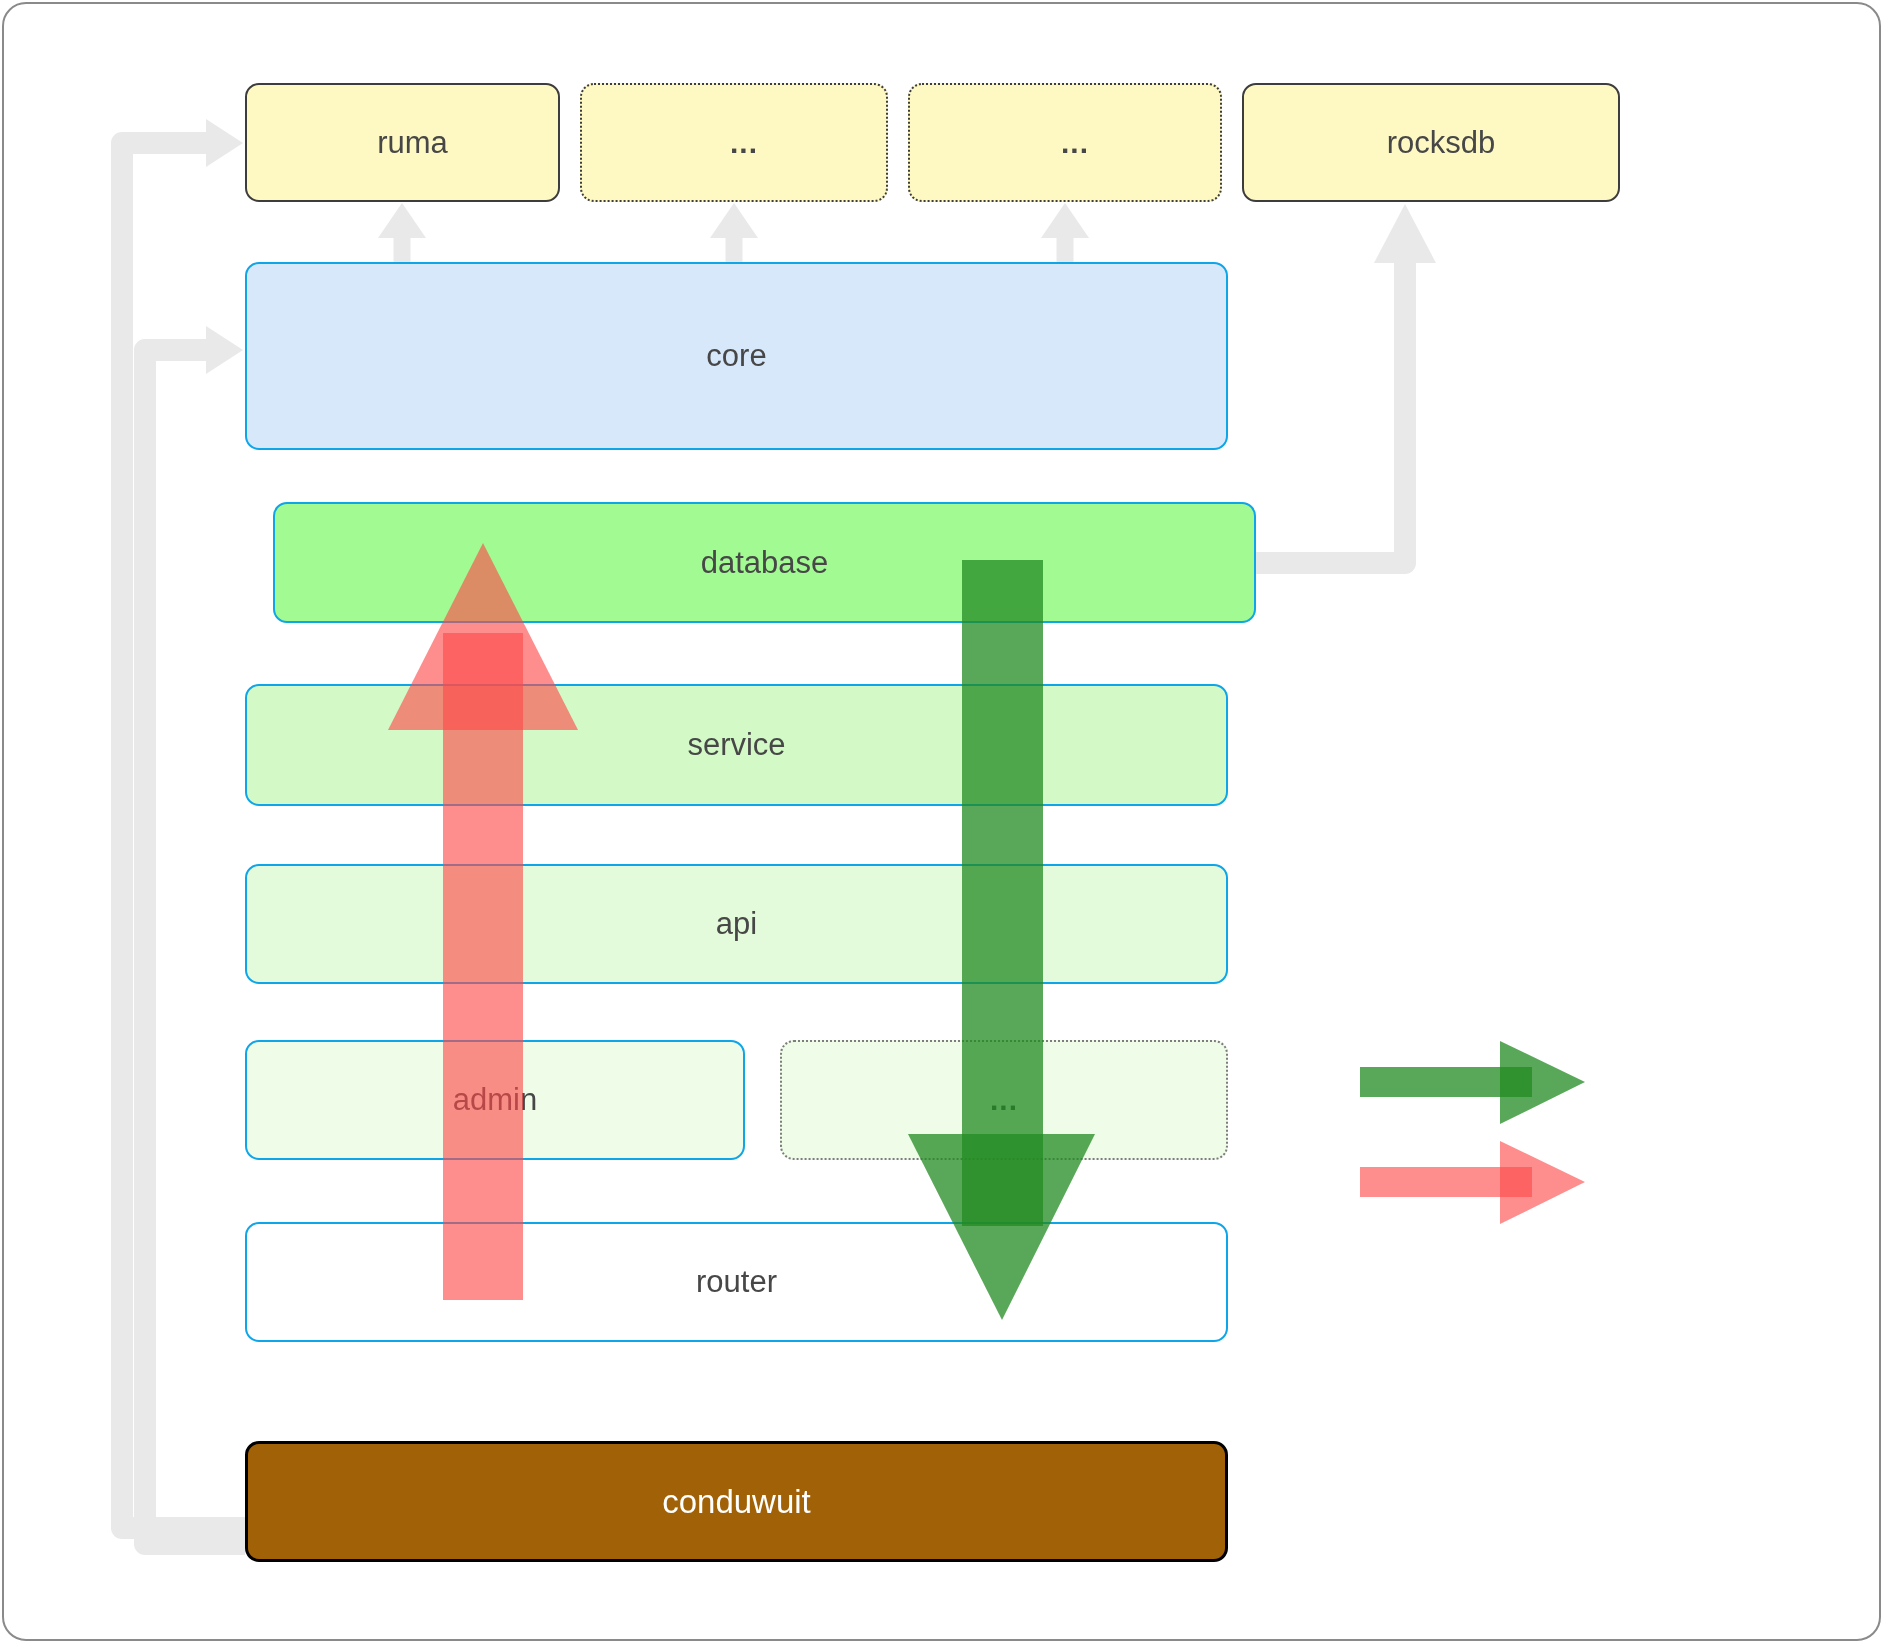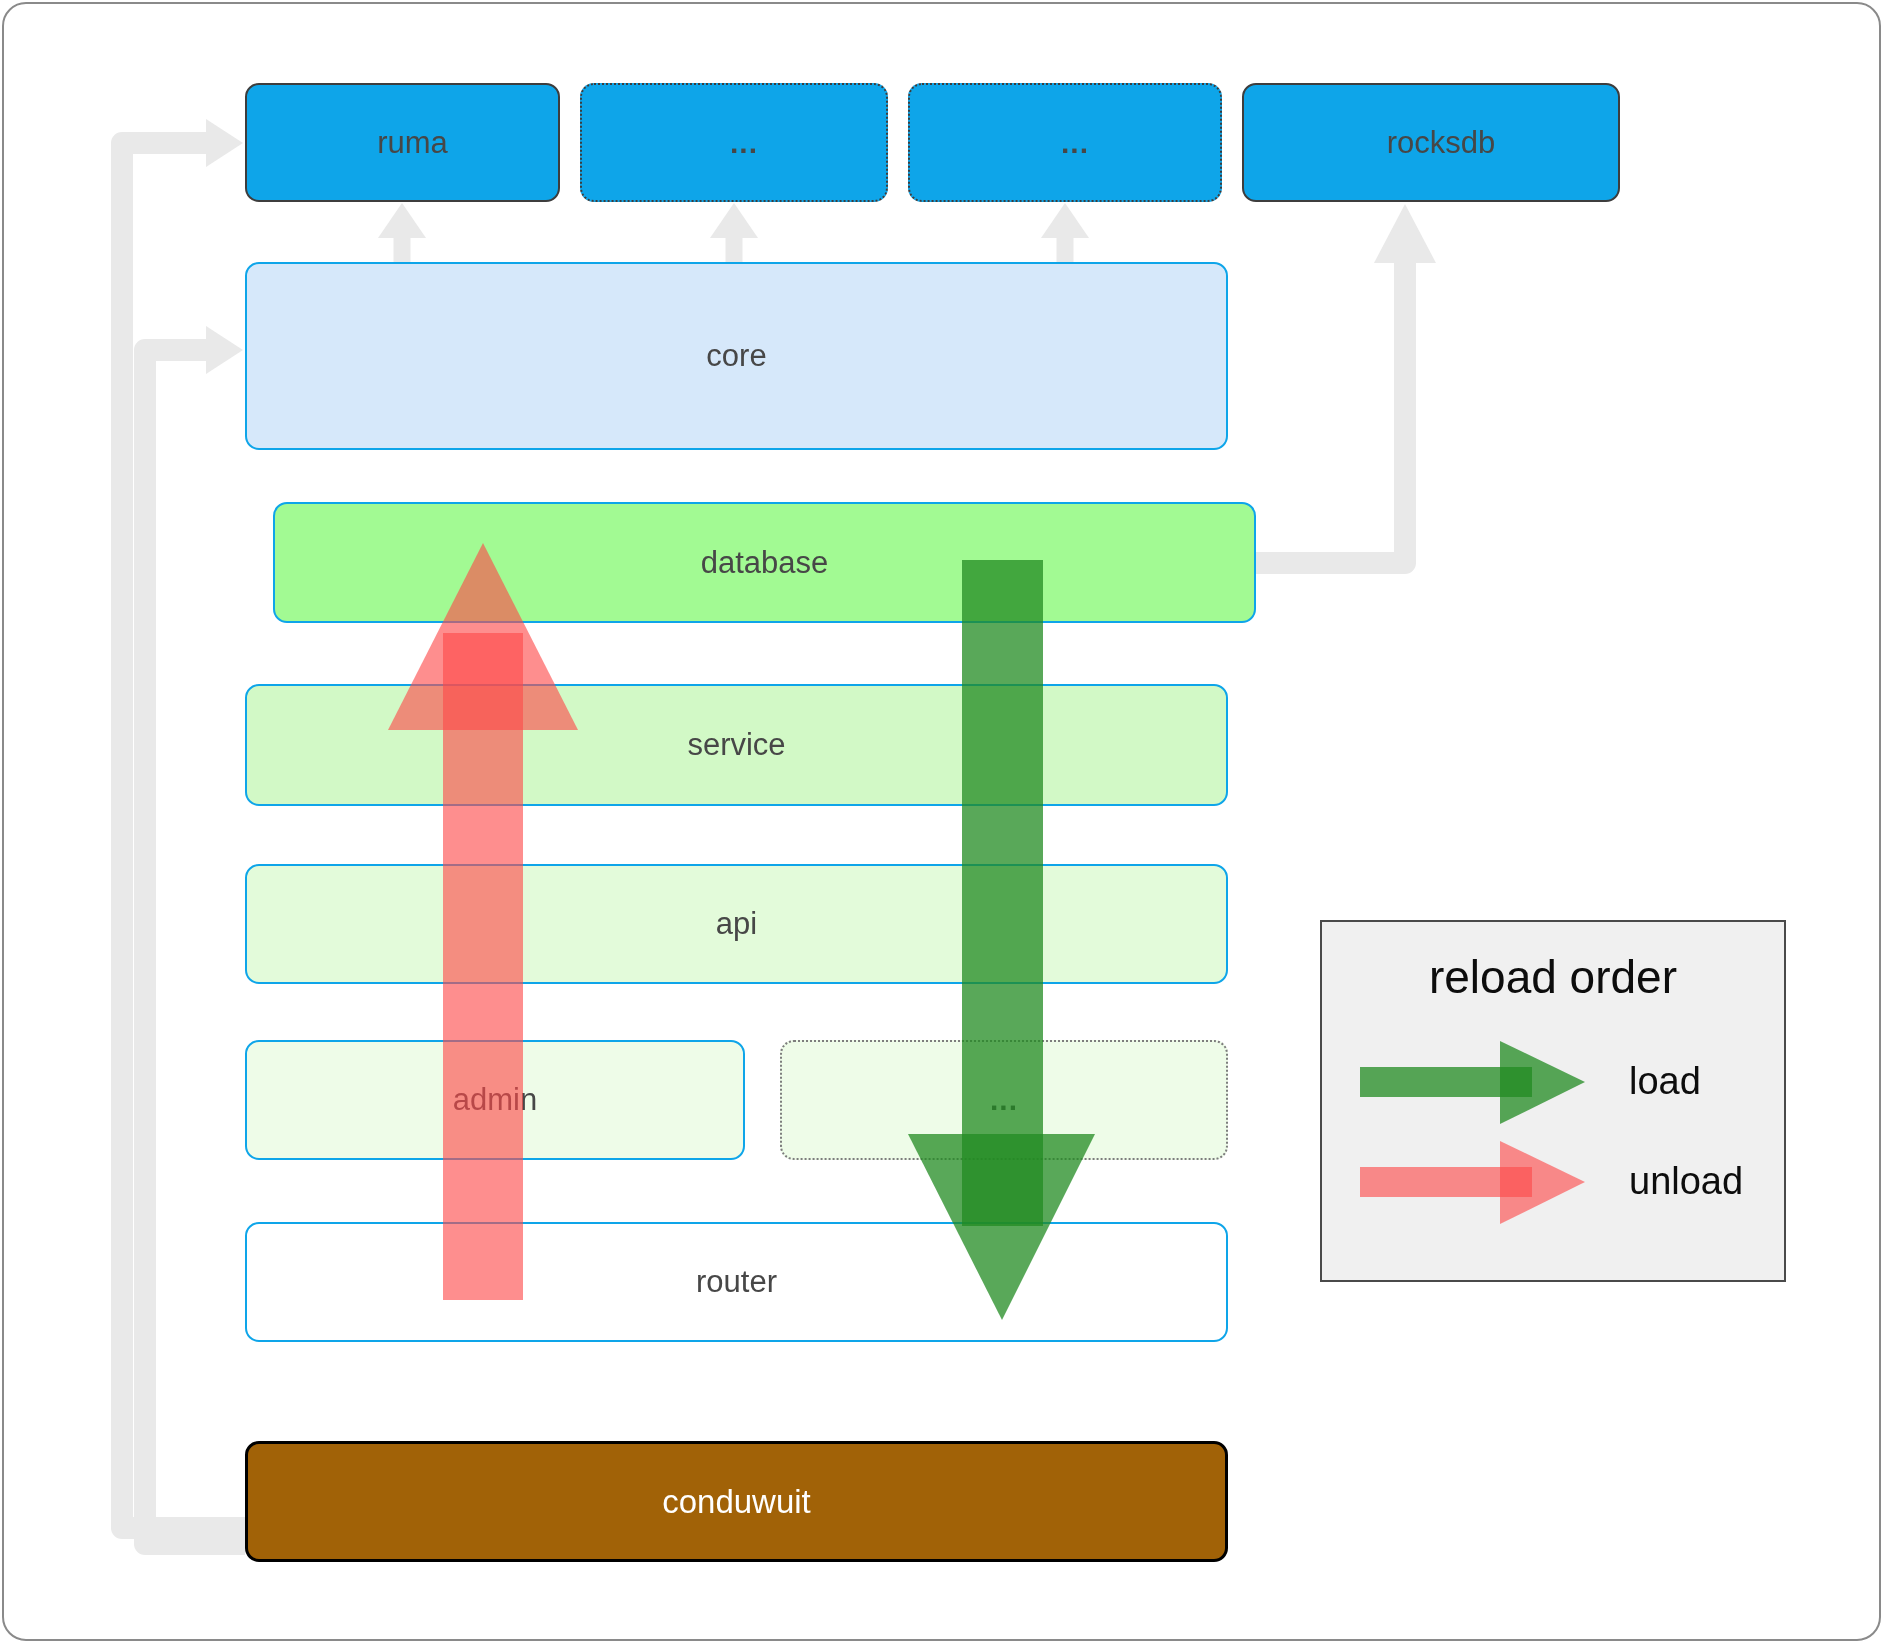--- a/index.html
+++ b/index.html
@@ -13,21 +13,21 @@
   }
   svg.layer{position:absolute;left:0;top:0;width:1883px;height:1643px;}
   .connector-layer{z-index:1;}
   .node-layer{position:absolute;left:0;top:0;width:100%;height:100%;z-index:2;}
   .flow-layer{z-index:3;pointer-events:none;}
   .box{
     position:absolute;display:flex;align-items:center;justify-content:center;
     border-radius:14px;box-sizing:border-box;
     color:#474747;font-size:31px;
   }
-  .peach{background:#0ea5e9;padding-left:20px;}
+  .peach{background:#fef9c3;padding-left:20px;}
   .b-solid-dark{border:2.5px solid #3d3d3d;}
   .b-dotted-dark{border:2.5px dotted #3d3d3d;}
   .b-gray{border:2px solid #0ea5e9;}
   .b-dotted-gray{border:2px dotted #7d7d7d;}
   .core{background:#d6e8fa;}
   .database{background:#a2fa93;}
   .service{background:#d2f9c6;}
   .api{background:#e3fbda;}
   .adminish{background:#eefce8;}
   .router{background:#ffffff;}
@@ -113,25 +113,20 @@
       <span>...</span>
     </div>
     <div class="box router b-gray" style="left:245px;top:1222px;width:983px;height:120px;align-items:center;">
       <span>router</span>
     </div>
     <div class="box conduwuit" style="left:245px;top:1441px;width:983px;height:121px;">
       <span>conduwuit</span>
     </div>
   </div>
 
-  <div class="legend">
-    <div class="legend-title">reload order</div>
-    <div class="legend-label load">load</div>
-    <div class="legend-label unload">unload</div>
-  </div>
 
   <svg class="layer flow-layer" viewBox="0 0 1883 1643">
     <g>
       <rect x="443" y="633" width="80" height="667" fill="rgba(253,74,74,0.625)"></rect>
       <polygon points="388,730 578,730 483,543" fill="rgba(253,74,74,0.625)"></polygon>
     </g>
     <g>
       <rect x="962" y="560" width="81" height="666" fill="rgba(34,139,34,0.75)"></rect>
       <polygon points="908,1134 1095,1134 1002,1320" fill="rgba(34,139,34,0.75)"></polygon>
     </g>

